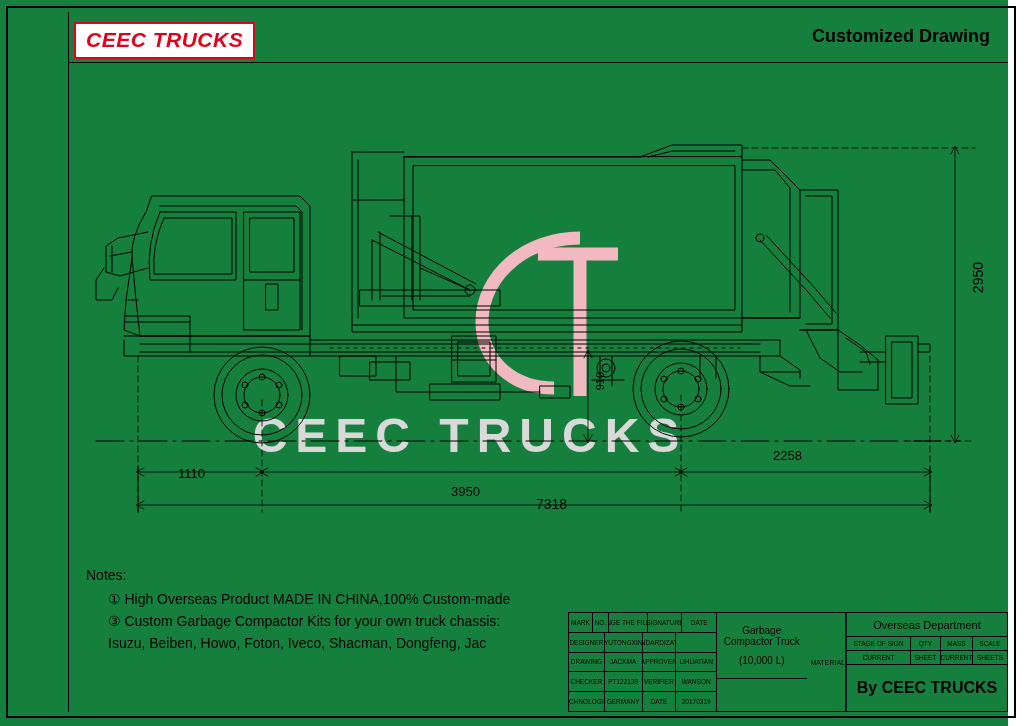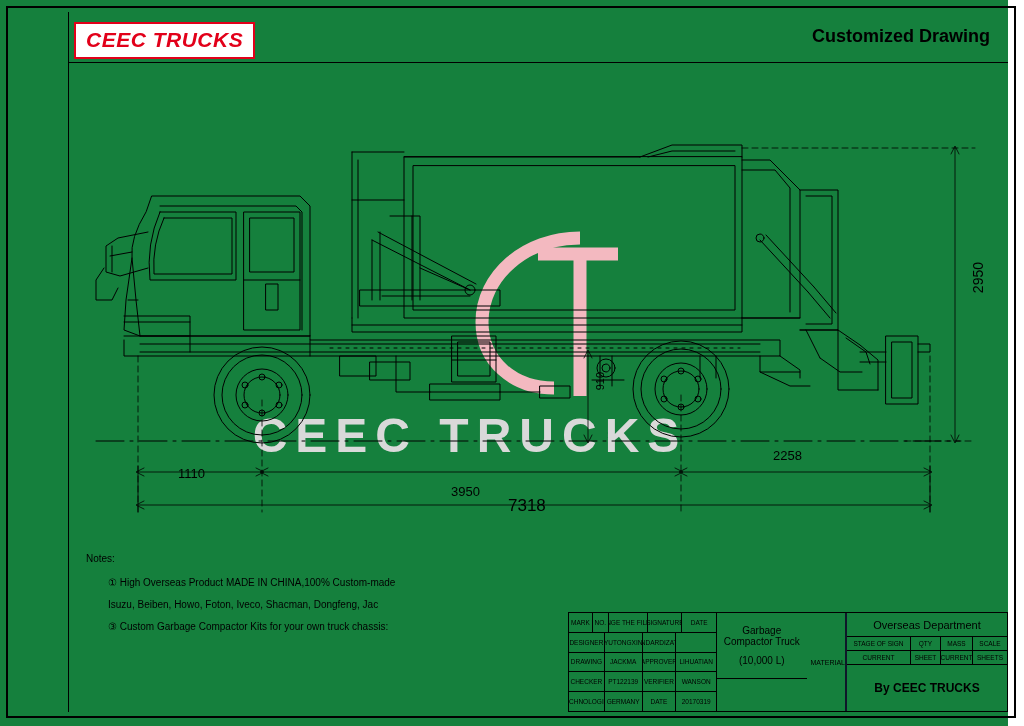--- a/index.html
+++ b/index.html
@@ -109,22 +109,22 @@
   }
   .dim-910 {
     left: 594px; top: 372px;
     writing-mode: vertical-rl;
     transform: rotate(180deg);
     font-size: 11px;
   }
   
   .notes {
     position: absolute;
-    left: 86px; top: 548px;
-    font-size: 10px;
+    left: 86px; top: 564px;
+    font-size: 14px;
     line-height: 22px;
   }
   .notes .note-title { margin-bottom: 2px; }
   .notes .note-line { padding-left: 22px; }
   
   .titleblock {
     position: absolute;
     left: 568px; top: 612px;
     width: 440px; height: 100px;
     border: 1px solid #000;
@@ -228,21 +228,21 @@
   .tb-hdr .hc:last-child, .tb-hdr2 .hc:last-child { border-right: none; }
   .h1 { width: 64px; }
   .h2 { width: 30px; }
   .h3 { width: 32px; }
   .h4 { flex: 1; }
   .tb-sign {
     flex: 1;
     display: flex;
     align-items: center;
     justify-content: center;
-    font-size: 12px;
+    font-size: 16px;
     font-weight: bold;
   }
 </style>
 </head>
 <body>
 
 <div id="sheet">
 
   <div class="frame-outer"></div>
   <div class="frame-inner"></div>
@@ -452,27 +452,27 @@
         <path d="M930 466 L 930 512"></path>
       </g>
     </g>
   </svg>
 
   <div class="dim dim-2950">2950</div>
   <div class="dim dim-910">910</div>
   <div class="dim" style="left:178px; top:466px;">1110</div>
   <div class="dim" style="left:451px; top:484px;">3950</div>
   <div class="dim" style="left:773px; top:448px;">2258</div>
-  <div class="dim" style="left:508px; top:496px; font-size:17px;">7318</div>
+  <div class="dim" style="left:536px; top:496px; font-size:14px;">7318</div>
 
   <div class="notes">
     <div class="note-title">Notes:</div>
     <div class="note-line">① High Overseas Product MADE IN CHINA,100% Custom-made</div>
+    <div class="note-line">③ Custom Garbage Compactor Kits for your own truck chassis:</div>
     <div class="note-line">Isuzu, Beiben, Howo, Foton, Iveco, Shacman, Dongfeng, Jac</div>
-    <div class="note-line">③ Custom Garbage Compactor Kits for your own truck chassis:</div>
   </div>
 
   <div class="titleblock">
 
     <div class="tb-left">
       <div class="tb-row">
         <div class="tb-cell c1">MARK</div>
         <div class="tb-cell c2">NO.</div>
         <div class="tb-cell c3">CHANGE THE FILE NO.</div>
         <div class="tb-cell c4">SIGNATURE</div>

